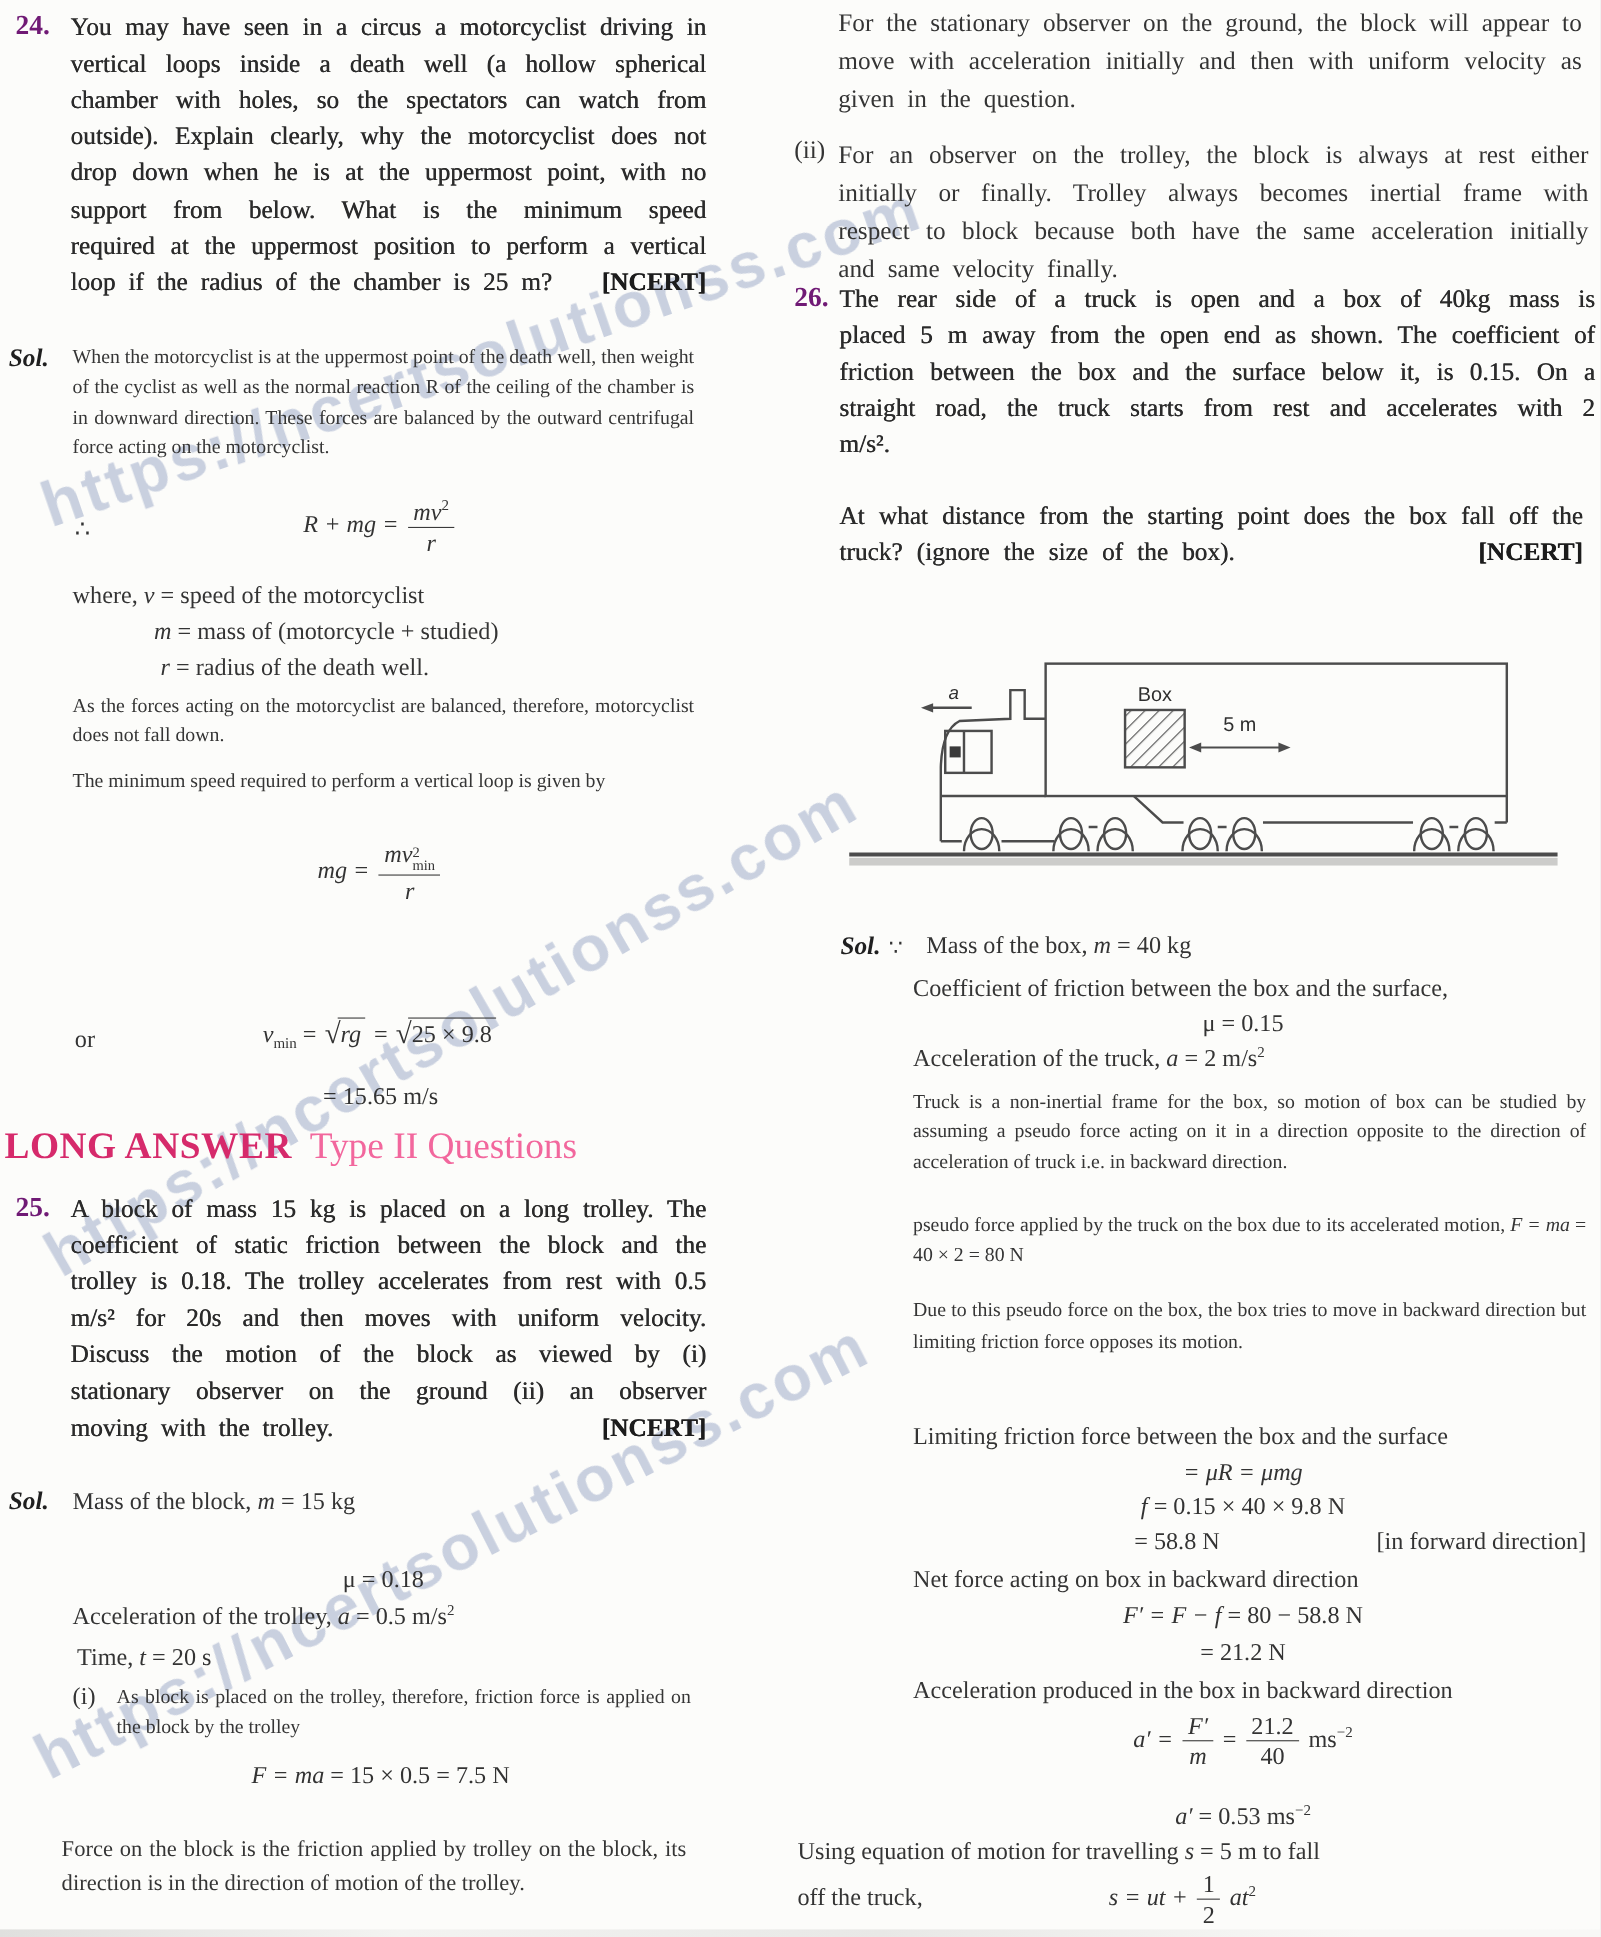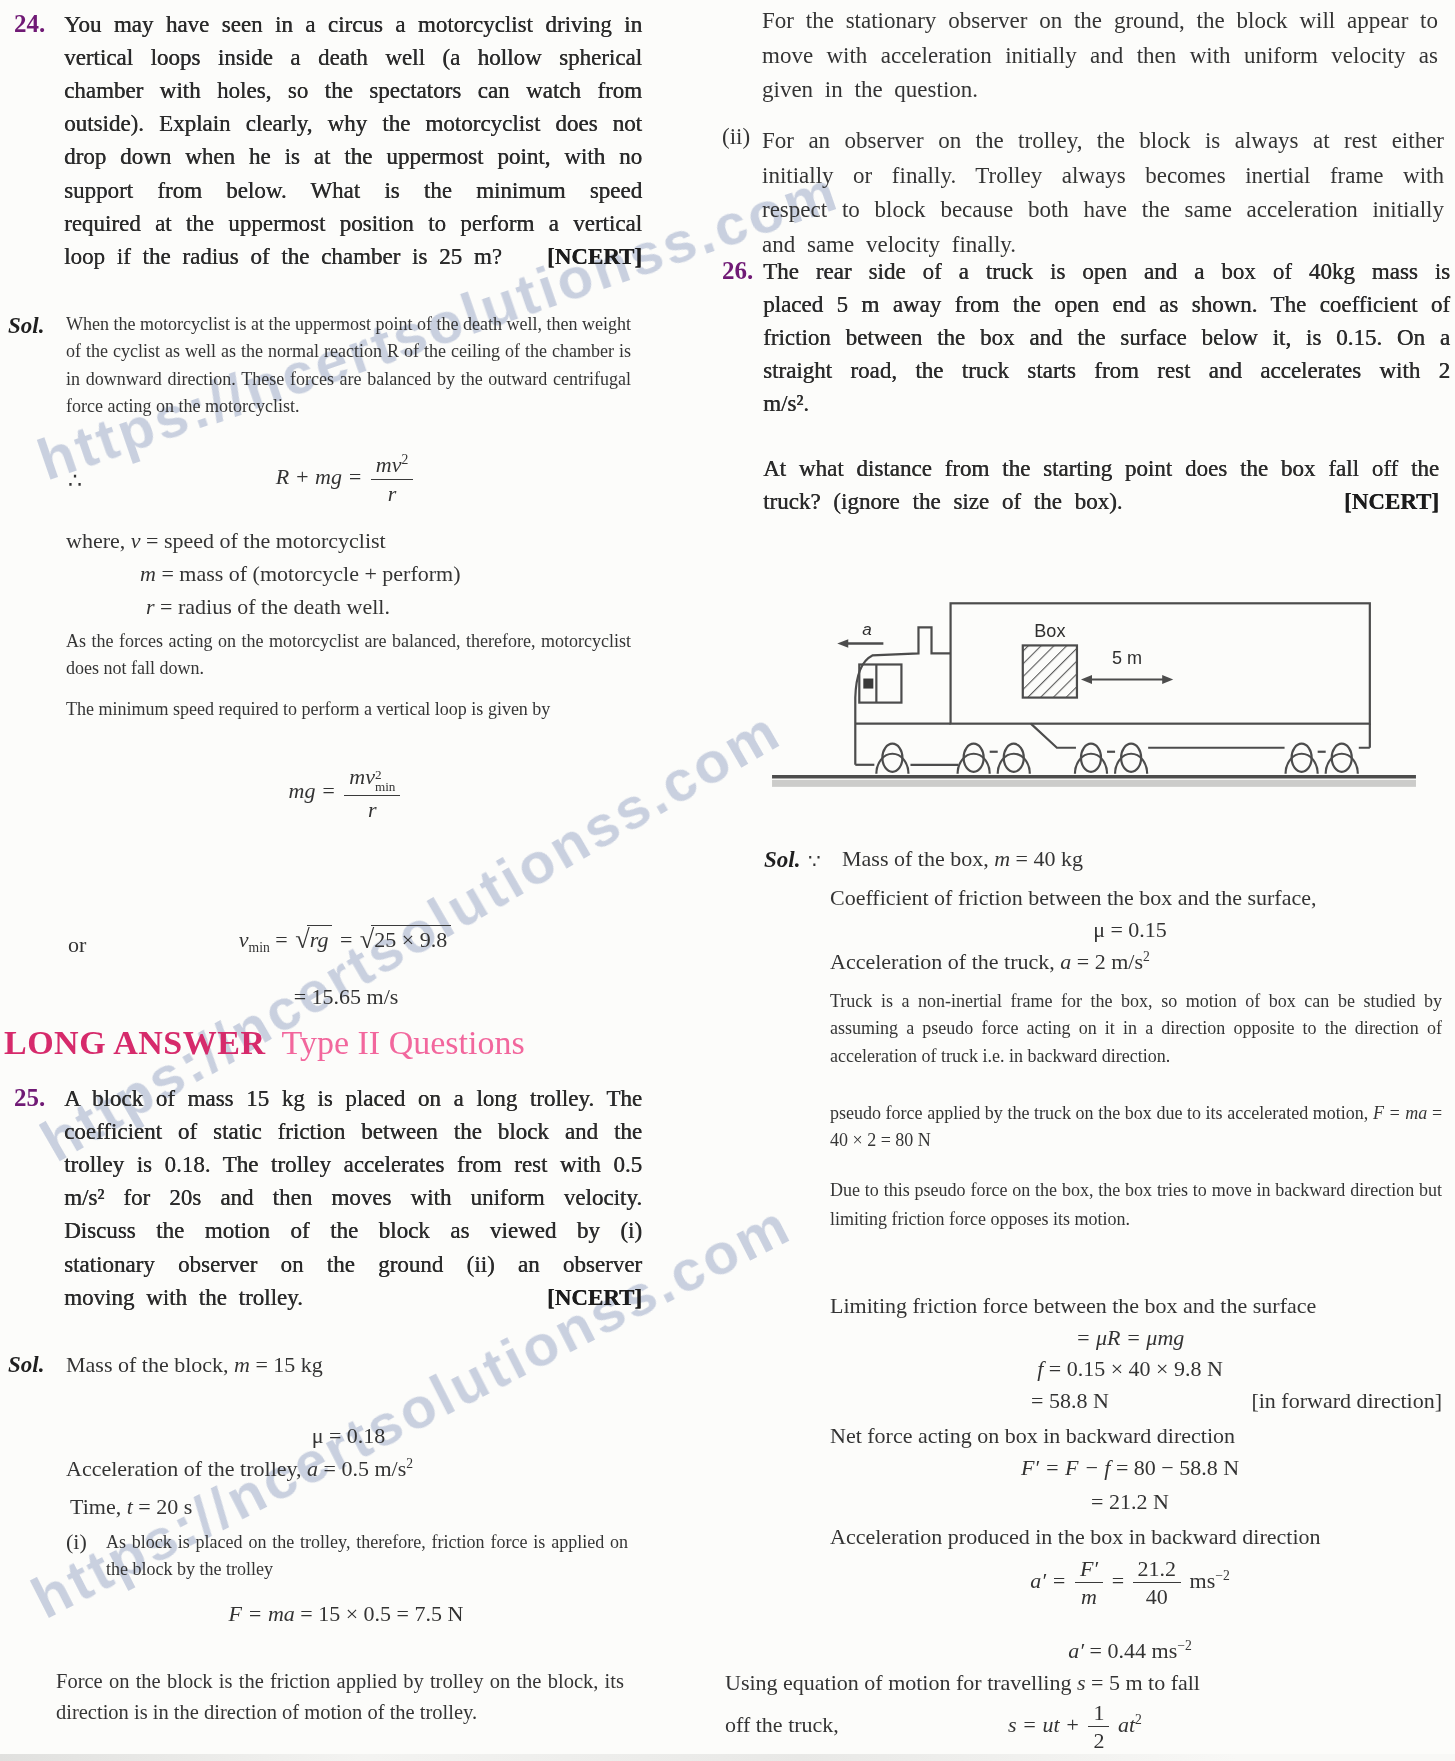--- a/index.html
+++ b/index.html
@@ -63,21 +63,21 @@
     <span class="frac"><span class="fnum"><span class="it">mv</span><sup>2</sup></span><span class="fden it">r</span></span>
   </div>
 
   <div class="ln" style="left:66px;top:528px;">
     <span>where,</span>
     <span class="it">v</span>
     <span>= speed of the motorcyclist</span>
   </div>
   <div class="ln" style="left:140px;top:561px;">
     <span class="it">m</span>
-    <span>= mass of (motorcycle + perform)</span>
+    <span>= mass of (motorcycle + studied)</span>
   </div>
   <div class="ln" style="left:146px;top:594px;">
     <span class="it">r</span>
     <span>= radius of the death well.</span>
   </div>
 
   <div class="body abs" style="left:66px;top:628px;width:565px;">As the forces acting on the motorcyclist are balanced, therefore, motorcyclist does not fall down.</div>
   <div class="body abs" style="left:66px;top:696px;width:565px;">The minimum speed required to perform a vertical loop is given by</div>
 
   <div class="abs ctr" style="left:66px;top:764px;width:560px;font-size:22px;">
@@ -261,21 +261,21 @@
   <div class="ln" style="left:830px;top:1524px;">Acceleration produced in the box in backward direction</div>
   <div class="abs ctr" style="left:830px;top:1556px;width:600px;font-size:22px;">
     <span class="it">a′ =</span>
     <span class="frac"><span class="fnum it">F′</span><span class="fden it">m</span></span>
     <span>=</span>
     <span class="frac"><span class="fnum">21.2</span><span class="fden">40</span></span>
     <span>ms</span><sup>−2</sup>
   </div>
   <div class="abs ctr" style="left:830px;top:1638px;width:600px;font-size:22px;">
     <span class="it">a′</span>
-    <span>= 0.44 ms</span><sup>−2</sup>
+    <span>= 0.53 ms</span><sup>−2</sup>
   </div>
 
   <div class="ln" style="left:725px;top:1670px;">
     <span>Using equation of motion for travelling</span>
     <span class="it">s</span>
     <span>= 5 m to fall</span>
   </div>
   <div class="ln" style="left:725px;top:1712px;">off the truck,</div>
   <div class="abs" style="left:1008px;top:1700px;font-size:22px;white-space:nowrap;">
     <span class="it">s = ut +</span>

